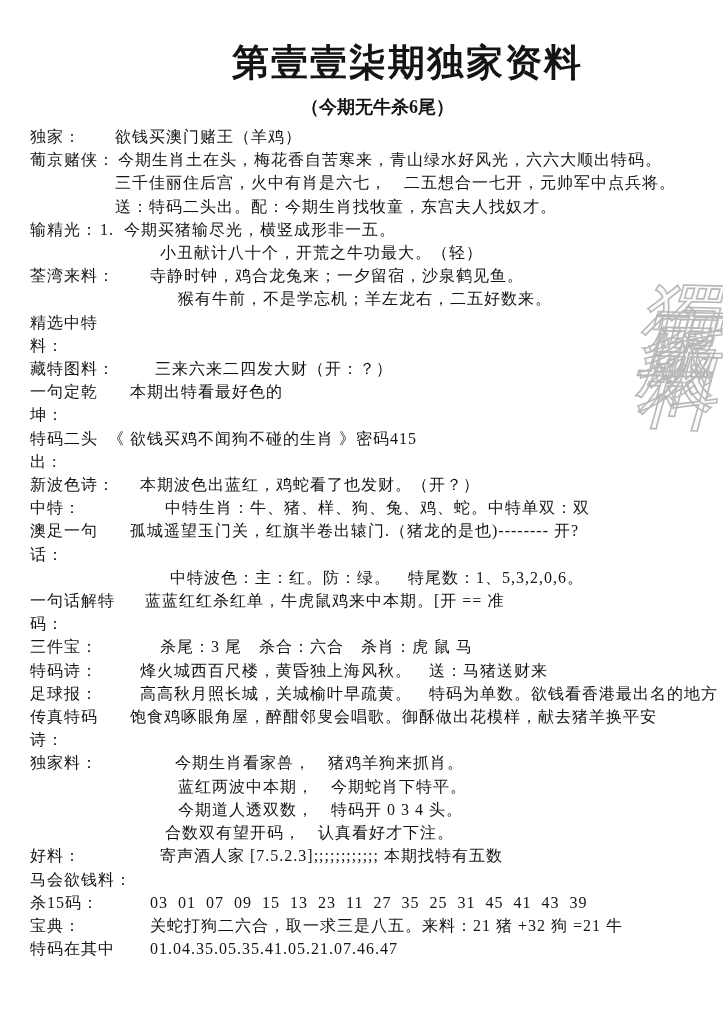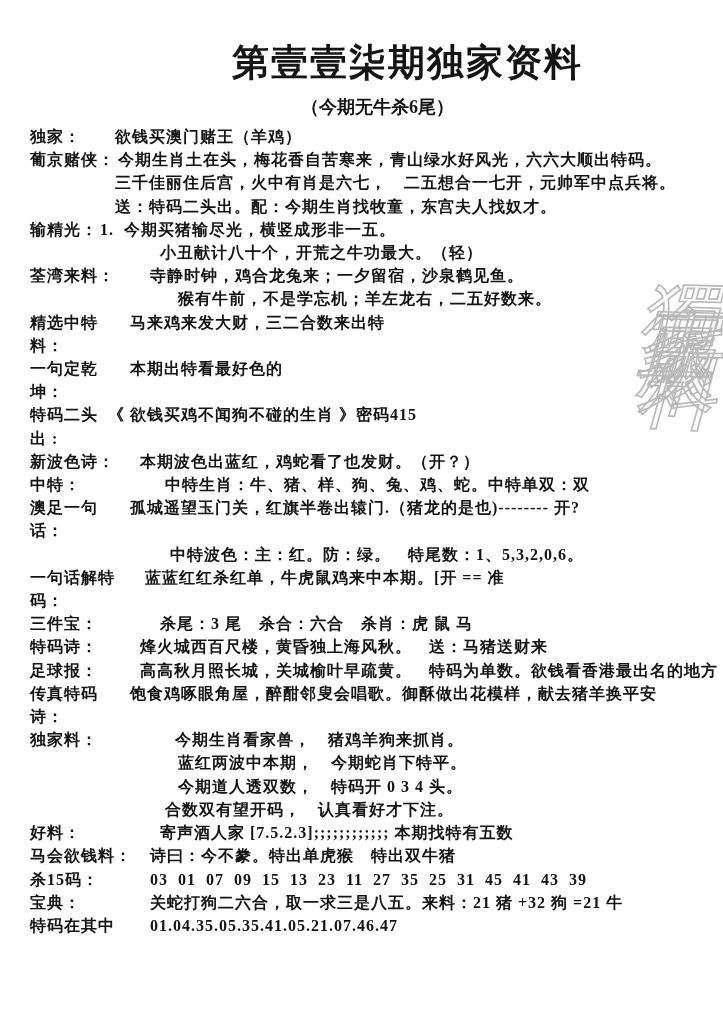--- a/index.html
+++ b/index.html
@@ -16,21 +16,21 @@
   .doc-subtitle{
     position:relative;left:16px;
     text-align:center;font-size:18px;font-weight:bold;margin-top:7px;
   }
   .content{position:relative;z-index:1;margin-top:6px;}
   .row{
     display:flex;
     padding-left:calc(30px + var(--pl,0px));
     padding-right:0;
     line-height:23.2px;
-    font-size:16px;font-weight:bold;letter-spacing:1px;
+    font-size:16px;font-weight:normal;letter-spacing:1px;
     white-space:pre-wrap;
   }
   .lbl{flex:0 0 var(--lw,85px);}
   .txt{flex:1;}
   .watermark{
     position:absolute;z-index:0;top:226px;right:4px;
     writing-mode:vertical-rl;text-orientation:upright;
     font-family:"DejaVu Serif",serif;font-style:italic;
     font-size:78px;line-height:1;letter-spacing:13px;
     color:#fbfbfb;-webkit-text-stroke:1.6px #b8b8b8;
@@ -51,36 +51,37 @@
   <div class="content">
 
     <div class="row" style="--lw:85px"><span class="lbl">独家：</span><span class="txt">欲钱买澳门赌王（羊鸡）</span></div>
     <div class="row" style="--lw:88px"><span class="lbl">葡京赌侠：</span><span class="txt">今期生肖土在头，梅花香自苦寒来，青山绿水好风光，六六大顺出特码。</span></div>
     <div class="row" style="--pl:85px"><span class="txt">三千佳丽住后宫，火中有肖是六七，　二五想合一七开，元帅军中点兵将。</span></div>
     <div class="row" style="--pl:85px"><span class="txt">送：特码二头出。配：今期生肖找牧童，东宫夫人找奴才。</span></div>
     <div class="row" style="--lw:70px"><span class="lbl">输精光：</span><span class="txt">1.  今期买猪输尽光，横竖成形非一五。</span></div>
     <div class="row" style="--pl:130px"><span class="txt">小丑献计八十个，开荒之牛功最大。（轻）</span></div>
     <div class="row" style="--lw:120px"><span class="lbl">荃湾来料：</span><span class="txt">寺静时钟，鸡合龙兔来；一夕留宿，沙泉鹤见鱼。</span></div>
     <div class="row" style="--pl:148px"><span class="txt">猴有牛前，不是学忘机；羊左龙右，二五好数来。</span></div>
-    <div class="row" style="--lw:100px"><span class="lbl">精选中特料：</span><span class="txt">马来鸡来发大财，三二合数来出特</span></div>
+    <div class="row" style="--lw:100px"><span class="lbl">精选中特料：</span></div>
+    <div class="row" style="--lw:125px"><span class="lbl">藏特图料：</span><span class="txt">三来六来二四发大财（开：？）</span></div>
     <div class="row" style="--lw:100px"><span class="lbl">一句定乾坤：</span><span class="txt">本期出特看最好色的</span></div>
     <div class="row" style="--lw:78px"><span class="lbl">特码二头出 :</span><span class="txt">《 欲钱买鸡不闻狗不碰的生肖 》密码415</span></div>
     <div class="row" style="--lw:110px"><span class="lbl">新波色诗：</span><span class="txt">本期波色出蓝红，鸡蛇看了也发财。（开？）</span></div>
     <div class="row" style="--lw:135px"><span class="lbl">中特：</span><span class="txt">中特生肖：牛、猪、样、狗、兔、鸡、蛇。中特单双：双</span></div>
     <div class="row" style="--lw:100px"><span class="lbl">澳足一句话：</span><span class="txt">孤城遥望玉门关，红旗半卷出辕门.（猪龙的是也)-------- 开?</span></div>
     <div class="row" style="--pl:140px"><span class="txt">中特波色：主：红。防：绿。　特尾数：1、5,3,2,0,6。</span></div>
     <div class="row" style="--lw:115px"><span class="lbl">一句话解特码：</span><span class="txt">蓝蓝红红杀红单，牛虎鼠鸡来中本期。[开 == 准</span></div>
     <div class="row" style="--lw:130px"><span class="lbl">三件宝：</span><span class="txt">杀尾：3 尾　杀合：六合　杀肖：虎 鼠 马</span></div>
     <div class="row" style="--lw:110px"><span class="lbl">特码诗：</span><span class="txt">烽火城西百尺楼，黄昏独上海风秋。　送：马猪送财来</span></div>
     <div class="row" style="--lw:110px"><span class="lbl">足球报：</span><span class="txt">高高秋月照长城，关城榆叶早疏黄。　特码为单数。欲钱看香港最出名的地方</span></div>
     <div class="row" style="--lw:100px"><span class="lbl">传真特码诗：</span><span class="txt">饱食鸡啄眼角屋，醉酣邻叟会唱歌。御酥做出花模样，献去猪羊换平安</span></div>
     <div class="row" style="--lw:145px"><span class="lbl">独家料：</span><span class="txt">今期生肖看家兽，　猪鸡羊狗来抓肖。</span></div>
     <div class="row" style="--pl:148px"><span class="txt">蓝红两波中本期，　今期蛇肖下特平。</span></div>
     <div class="row" style="--pl:148px"><span class="txt">今期道人透双数，　特码开 0 3 4 头。</span></div>
     <div class="row" style="--pl:135px"><span class="txt">合数双有望开码，　认真看好才下注。</span></div>
     <div class="row" style="--lw:130px"><span class="lbl">好料：</span><span class="txt">寄声酒人家 [7.5.2.3];;;;;;;;;;;; 本期找特有五数</span></div>
-    <div class="row" style="--lw:120px"><span class="lbl">马会欲钱料：</span><span class="txt">诗曰：今不豢。特出单虎猴　特出双牛猪</span></div>
+    <div class="row" style="--lw:120px"><span class="lbl">马会欲钱料：</span></div>
     <div class="row" style="--lw:120px"><span class="lbl">杀15码：</span><span class="txt">03  01  07  09  15  13  23  11  27  35  25  31  45  41  43  39</span></div>
     <div class="row" style="--lw:120px"><span class="lbl">宝典：</span><span class="txt">关蛇打狗二六合，取一求三是八五。来料：21 猪 +32 狗 =21 牛</span></div>
     <div class="row" style="--lw:120px"><span class="lbl">特码在其中</span><span class="txt">01.04.35.05.35.41.05.21.07.46.47</span></div>
 
   </div>
 </div>
 
 </body></html>

